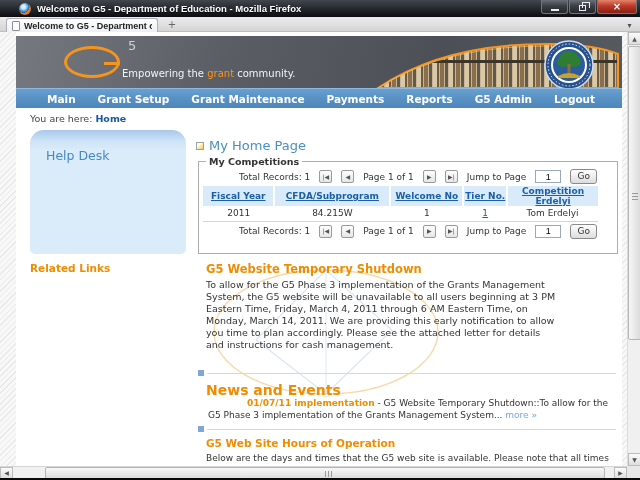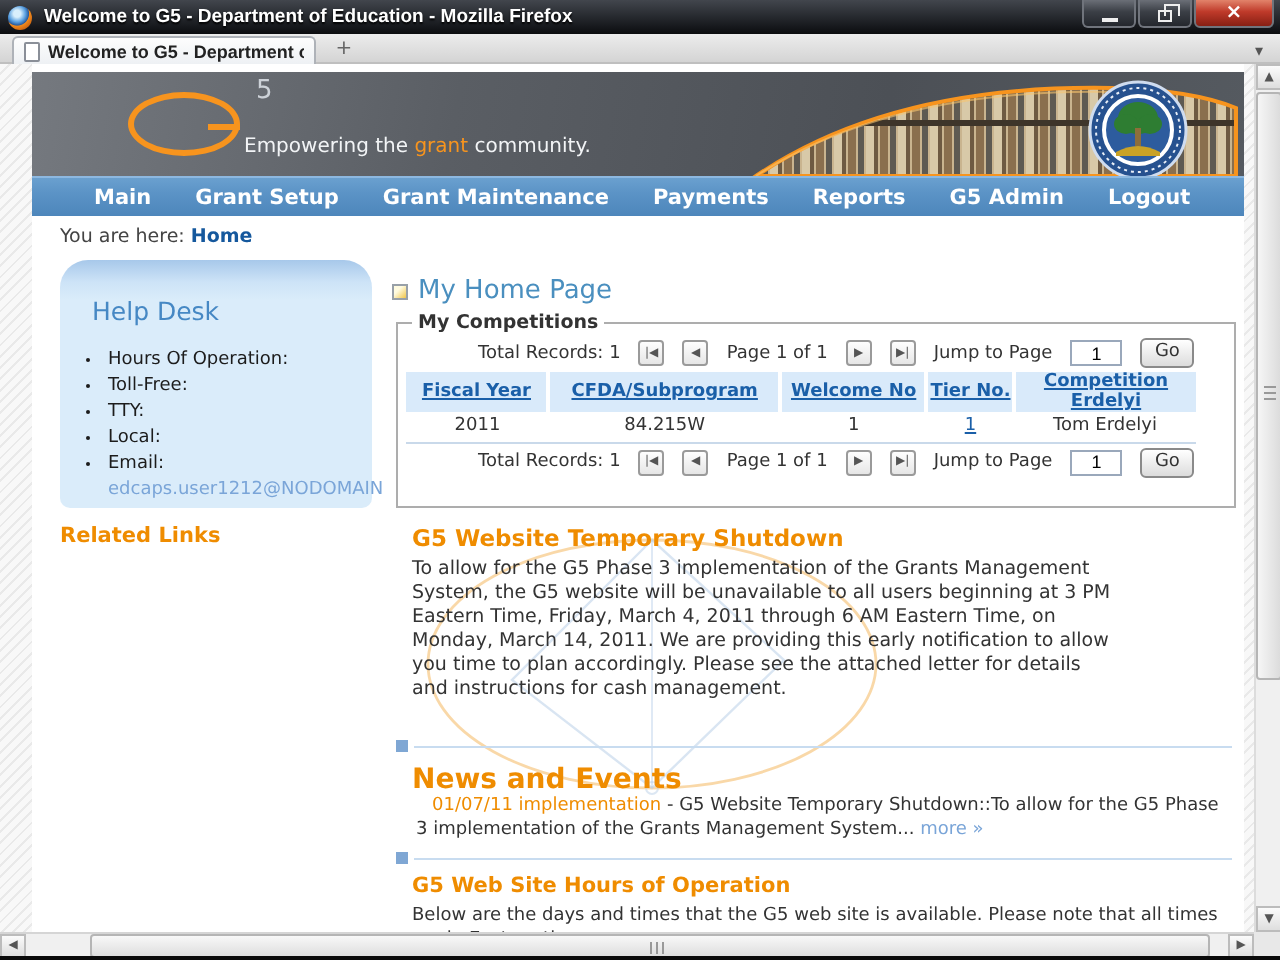--- a/index.html
+++ b/index.html
@@ -2,21 +2,21 @@
 <html><head>
 <meta charset="utf-8">
 <style>
   * { margin:0; padding:0; box-sizing:border-box; }
   html,body { width:640px; height:480px; }
   body { font-family:"DejaVu Sans", sans-serif; }
   .screen { position:relative; width:640px; height:480px; overflow:hidden; background:#000; }
 
   
   .titlebar { position:absolute; left:0; top:0; width:640px; height:17px;
-    background:linear-gradient(#42464d,#23262b 55%,#0b0c0f); display:flex; align-items:center; padding-left:4px; }
+    background:linear-gradient(#42464d,#23262b 55%,#0b0c0f); display:flex; align-items:center; padding-left:19px; }
   .ff-ico { width:12px; height:12px; border-radius:50%;
     background:radial-gradient(circle at 38% 32%, #d8effc 0 16%, #5aa0e0 38%, #2a5d9e 52%, #ef8a1e 56%, #c2590b 84%, #7d3a08); }
   .title-text { color:#fff; font-family:"Liberation Sans",sans-serif; font-size:9.5px; font-weight:bold; margin-left:6px;
     text-shadow:0 1px 1px #000; white-space:nowrap; }
   .win-btns { position:absolute; right:3px; top:0; display:flex; gap:1px; }
   .win-btn { width:27px; height:14px; border:1px solid #70747c; border-top:none; border-radius:0 0 3px 3px;
     background:linear-gradient(#6b6f77,#3b3f46 45%,#24272d); display:flex; align-items:center; justify-content:center; }
   .win-btn.close { width:40px; background:linear-gradient(#e2836a,#bf3a2a 45%,#871f13); }
   .ico-min { width:8px; height:2px; background:#eee; margin-top:6px; }
   .ico-restore { position:relative; width:7px; height:6px; border:1px solid #eee; margin-top:2px; }
@@ -96,21 +96,21 @@
   .shutdown-title { top:230px; font-size:11.5px; }
   .shutdown-body { position:absolute; left:10px; top:247px; width:352px; font-size:9.5px; line-height:12px; color:#333; z-index:1; }
   .watermark { position:absolute; left:0; top:228px; z-index:0; }
   .divider { position:absolute; left:2px; width:418px; height:7px; }
   .divider .dsq { position:absolute; left:0; top:0; width:6px; height:6px; background:#7fa7d4; }
   .divider .dln { position:absolute; left:9px; right:0; top:3px; height:1px; background:#c8dcf0; }
   .d1 { top:338px; } .d2 { top:394px; }
   .news-title { top:350px; font-size:14px; }
   .news-item { position:absolute; left:12px; top:366px; width:404px; font-size:9px; line-height:11.5px; color:#333;
     text-indent:8px; }
-  .news-link { color:#ef8c00; font-weight:normal; text-decoration:none; }
+  .news-link { color:#ef8c00; font-weight:bold; text-decoration:none;margin-left:31px; }
   .more-link { color:#7aa5d8; text-decoration:none; }
   .hours-title { top:405px; font-size:10.5px; }
   .hours-body { position:absolute; left:10px; top:421px; width:406px; font-size:9px; line-height:11.5px; color:#333; }
 
   
   .vscroll { position:absolute; right:0; top:32px; width:13px; height:434px; background:#f0f0f0; border-left:1px solid #dcdcdc; }
   .sc-btn { position:absolute; left:0; width:13px; height:13px; background:linear-gradient(#fbfbfb,#dedede);
     border:1px solid #bcbcbc; color:#555; font-size:6px; line-height:11px; text-align:center; }
   .v-up { top:0; } .v-down { bottom:0; }
   .v-thumb { position:absolute; left:0; top:14px; width:13px; height:294px; background:linear-gradient(90deg,#f6f6f6,#dcdcdc);
@@ -201,29 +201,20 @@
         <span class="nav-item">Logout</span>
       </div>
 
       <div class="breadcrumb">
         <span>You are here:</span>
         <a href="#">Home</a>
       </div>
 
       <div class="helpbox">
         <h2>Help Desk</h2>
-        <ul>
-          <li>Hours Of Operation:</li>
-          <li>Toll-Free:</li>
-          <li>TTY:</li>
-          <li>Local:</li>
-          <li><span>Email:</span>
-            <a href="#" class="help-email">edcaps.user1212@NODOMAIN</a>
-          </li>
-        </ul>
       </div>
       <div class="related">Related Links</div>
 
       <div class="main">
 
         <div class="home-title">
           <span class="sq-ico"></span>
           <span class="t">My Home Page</span>
         </div>
 

